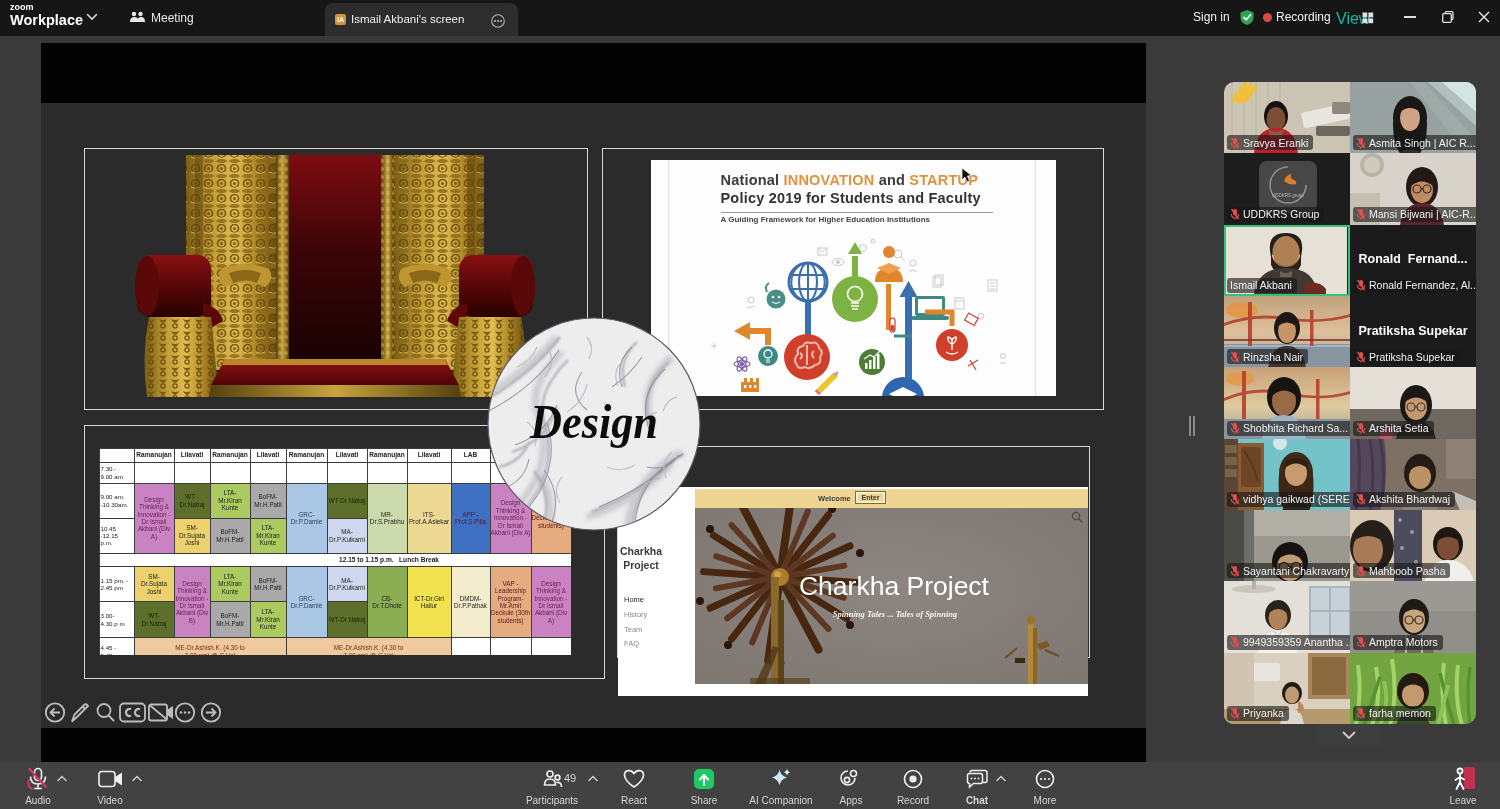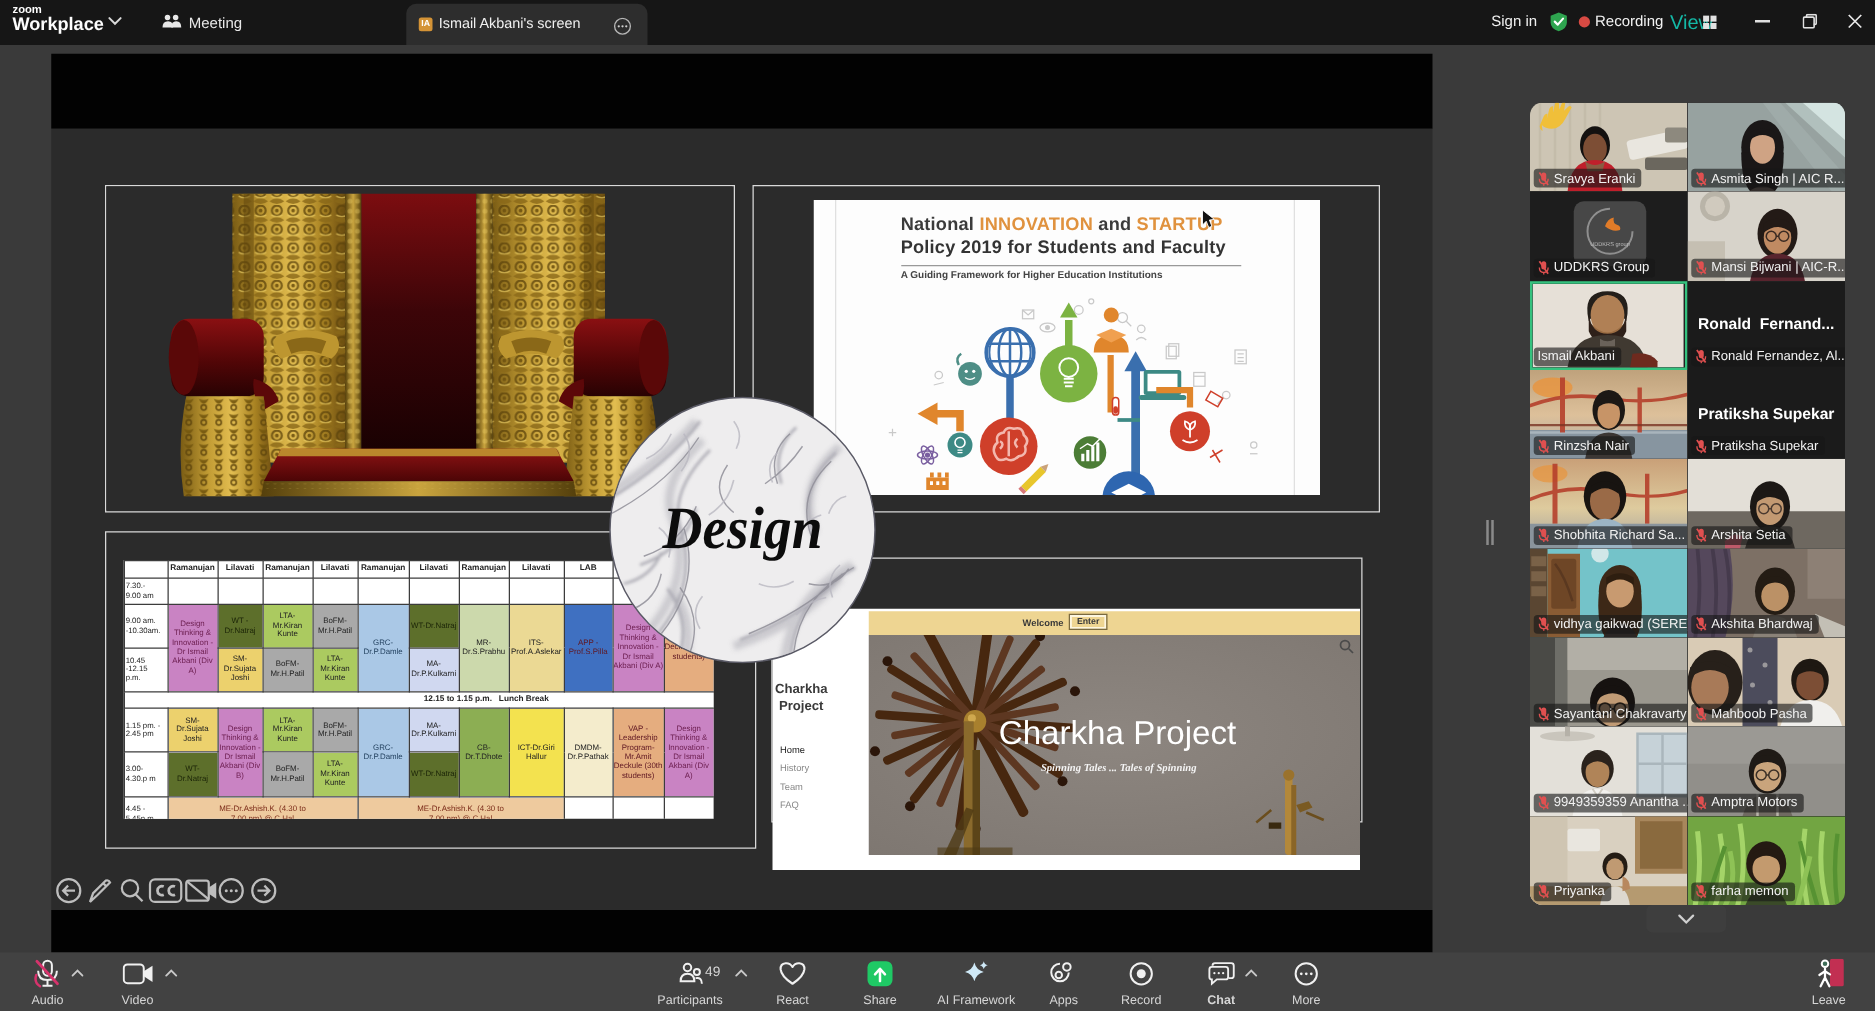--- a/index.html
+++ b/index.html
@@ -1024,21 +1024,21 @@
       <svg style="position:absolute;left:4px;top:3px" width="12" height="14" viewBox="0 0 12 14">
           <path d="M6 13 V4 M2 7.5 L6 3 L10 7.5" stroke="#fff" stroke-width="2" fill="none" stroke-linecap="round" stroke-linejoin="round"></path>
         </svg>
     </div>
     <div class="abs" style="left:674px;top:33px;width:60px;text-align:center;font-size:10px;color:#d6d6d6;">Share</div>
 
     <svg class="abs" style="left:770px;top:6px" width="22" height="22" viewBox="0 0 22 22">
       <path d="M9.5 2 q1.5 6 7.5 7.5 q-6 1.5 -7.5 7.5 q-1.5 -6 -7.5 -7.5 q6 -1.5 7.5 -7.5z" fill="#cfe9f7"></path>
       <path d="M17 1 q0.6 2.6 3.2 3.2 q-2.6 0.6 -3.2 3.2 q-0.6 -2.6 -3.2 -3.2 q2.6 -0.6 3.2 -3.2z" fill="#cfe9f7"></path>
     </svg>
-    <div class="abs" style="left:741px;top:33px;width:80px;text-align:center;font-size:10px;color:#d6d6d6;">AI Framework</div>
+    <div class="abs" style="left:741px;top:33px;width:80px;text-align:center;font-size:10px;color:#d6d6d6;">AI Companion</div>
 
     <svg class="abs" style="left:839px;top:7px" width="21" height="20" viewBox="0 0 21 20">
       <g stroke="#f0f0f0" stroke-width="1.6" fill="none">
         <path d="M9 2 a7 7 0 1 0 7 7"></path>
         <circle cx="14.5" cy="4.5" r="3"></circle>
         <circle cx="8" cy="11" r="2.6"></circle>
       </g>
     </svg>
     <div class="abs" style="left:821px;top:33px;width:60px;text-align:center;font-size:10px;color:#d6d6d6;">Apps</div>
 

